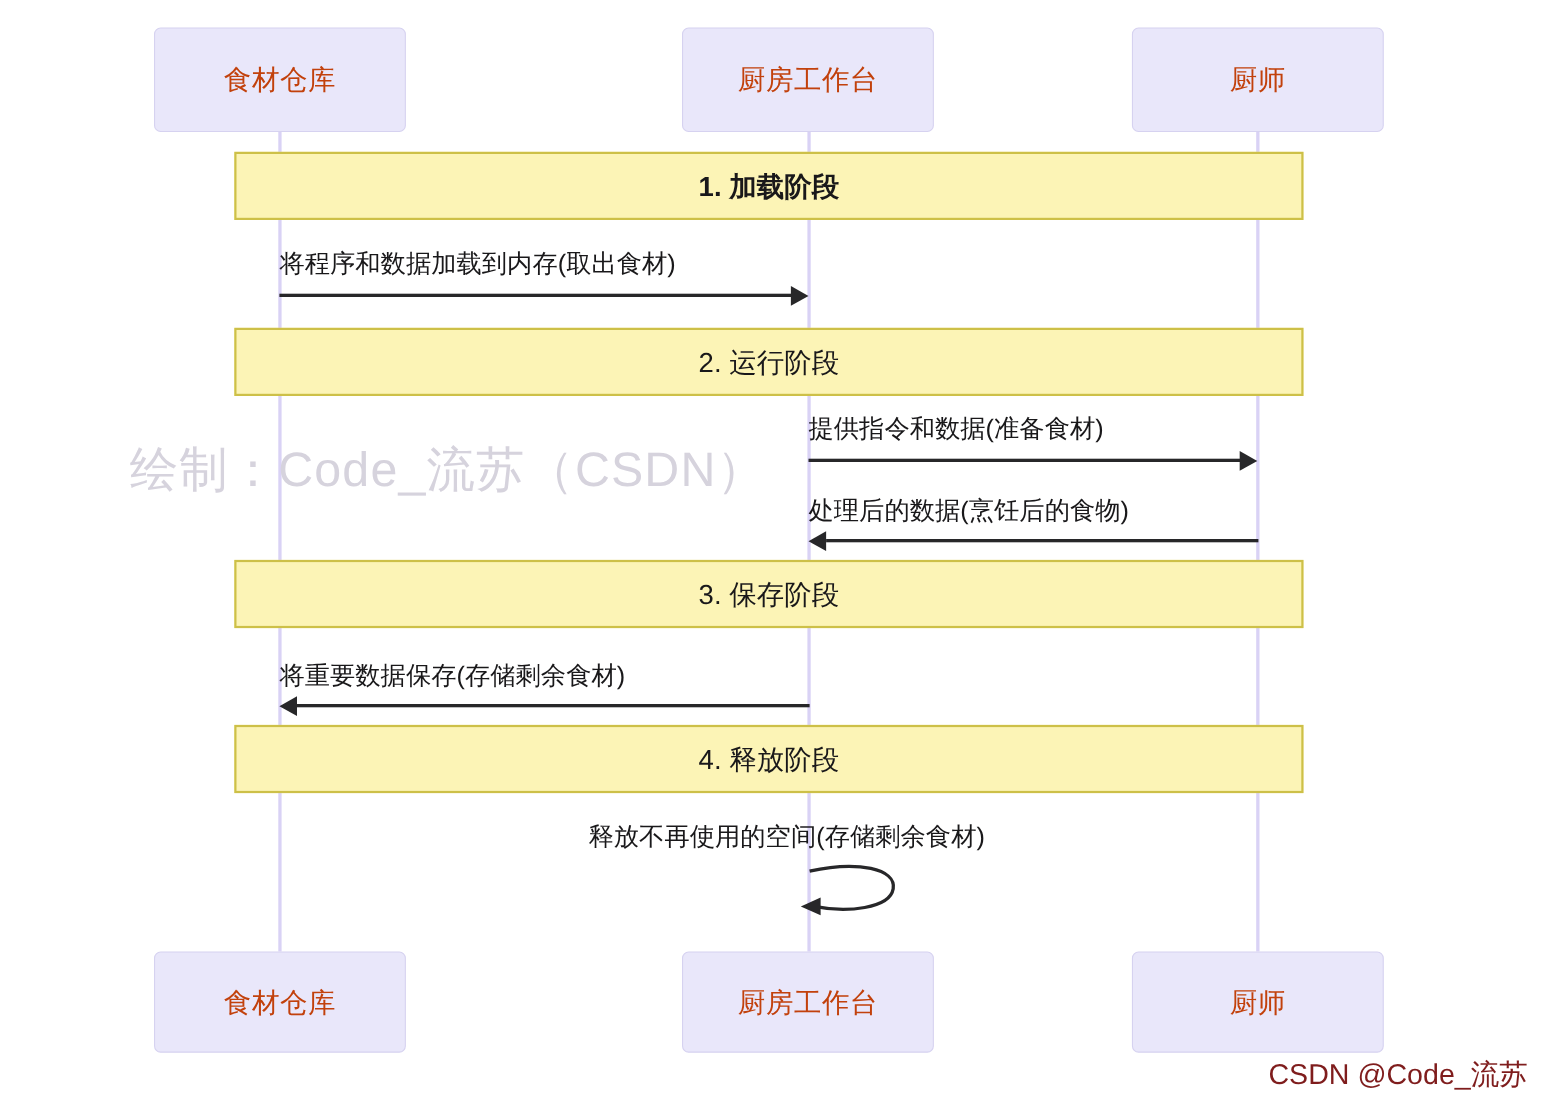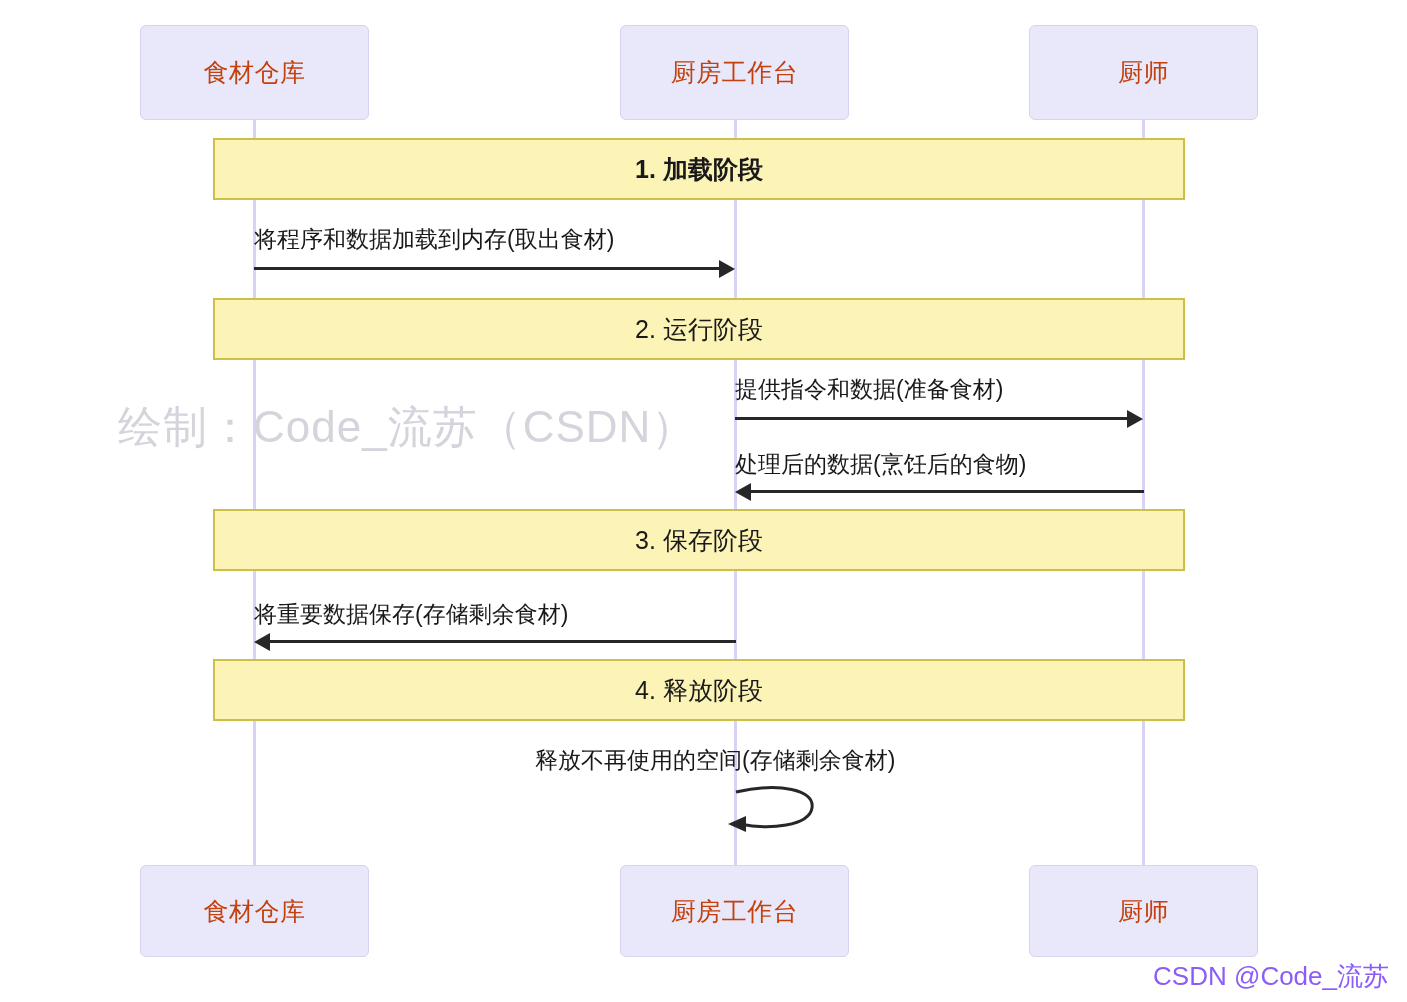--- a/index.html
+++ b/index.html
@@ -103,21 +103,21 @@
     color: #d6d3dd;
     white-space: nowrap;
     letter-spacing: 1px;
     user-select: none;
   }
   #watermark-corner {
     position: absolute;
     right: 18px;
     bottom: 8px;
     font-size: 26px;
-    color: #8b5cf6;
+    color: #7f1d1d;
     white-space: nowrap;
     user-select: none;
   }
 </style>
 </head>
 <body>
 
 <div id="diagram-canvas">
 
   <div class="lifeline" style="left:253px;"></div>

